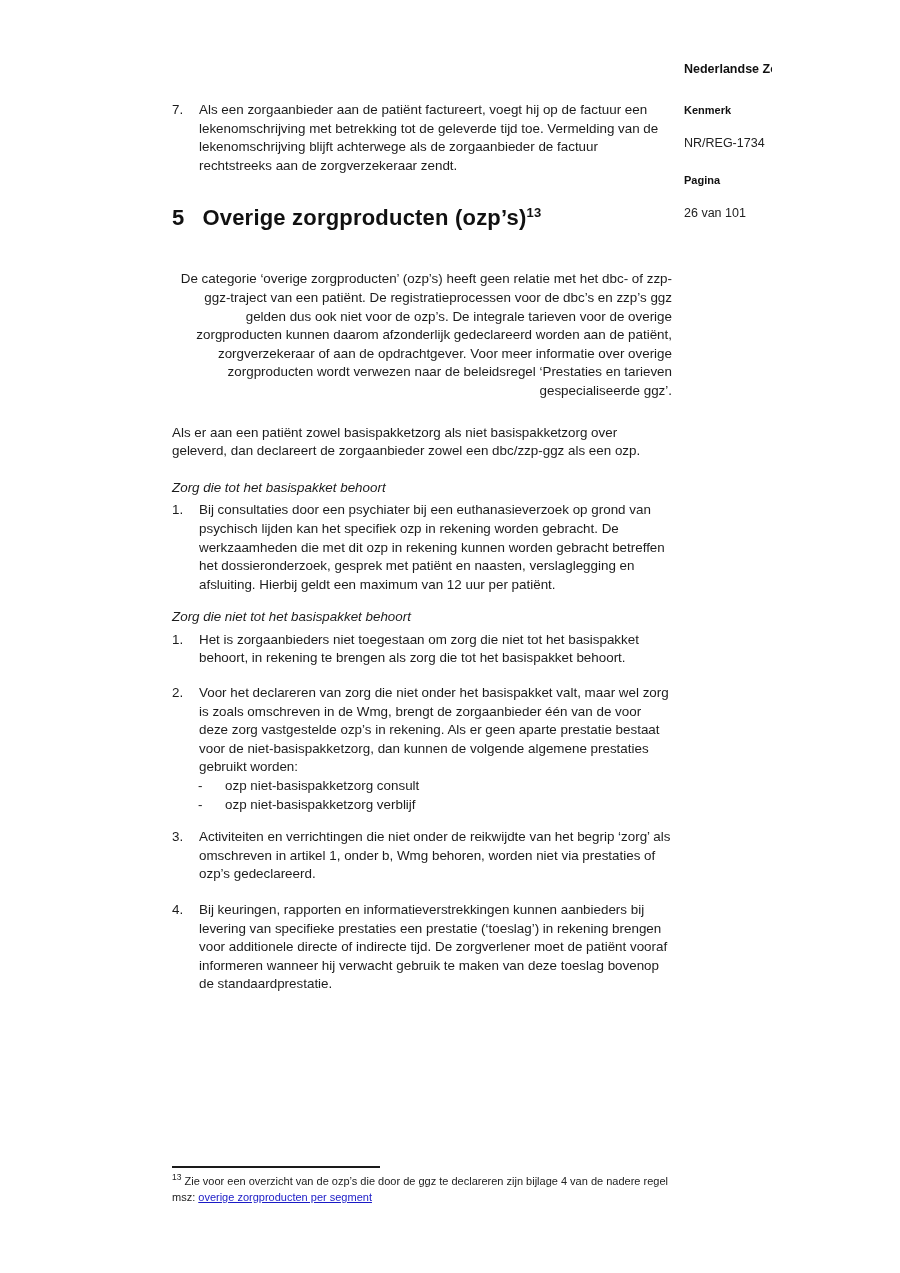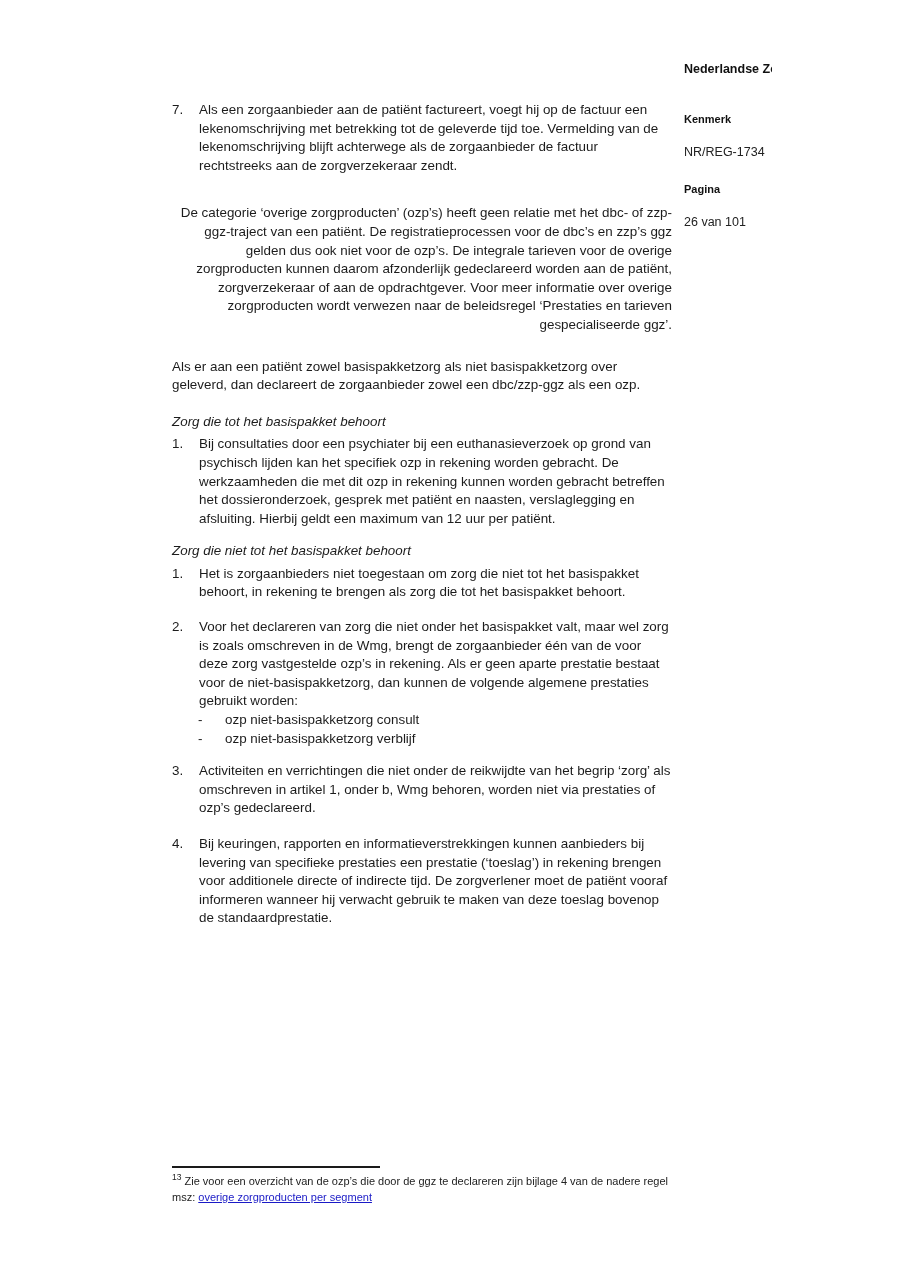--- a/index.html
+++ b/index.html
@@ -20,21 +20,21 @@
     top: 62px;
     font-size: 12.5px;
     font-weight: bold;
     color: #111;
     white-space: nowrap;
   }
   
   .meta {
     position: absolute;
     left: 684px;
-    top: 113px;
+    top: 104px;
     width: 160px;
   }
   .meta-label {
     font-size: 11px;
     font-weight: bold;
     color: #111;
     margin-bottom: 3px;
   }
   .meta-value {
     font-size: 12.5px;
@@ -128,20 +128,23 @@
     <div class="meta-value">26 van 101</div>
   </div>
 
   <div class="main">
 
     <div class="li item-7">
       <span class="num">7.</span>
       <span class="li-text">Als een zorgaanbieder aan de patiënt factureert, voegt hij op de factuur een lekenomschrijving met betrekking tot de geleverde tijd toe. Vermelding van de lekenomschrijving blijft achterwege als de zorgaanbieder de factuur rechtstreeks aan de zorgverzekeraar zendt.</span>
     </div>
 
+    <h1 class="chapter">
+      <span class="ch-num">5</span><span>Overige zorgproducten (ozp’s)</span><sup>13</sup>
+    </h1>
 
     <p class="para1">De categorie ‘overige zorgproducten’ (ozp’s) heeft geen relatie met het dbc- of zzp-ggz-traject van een patiënt. De registratieprocessen voor de dbc’s en zzp’s ggz gelden dus ook niet voor de ozp’s. De integrale tarieven voor de overige zorgproducten kunnen daarom afzonderlijk gedeclareerd worden aan de patiënt, zorgverzekeraar of aan de opdrachtgever. Voor meer informatie over overige zorgproducten wordt verwezen naar de beleidsregel ‘Prestaties en tarieven gespecialiseerde ggz’.</p>
 
     <p class="para2">Als er aan een patiënt zowel basispakketzorg als niet basispakketzorg over geleverd, dan declareert de zorgaanbieder zowel een dbc/zzp-ggz als een ozp.</p>
 
     <div class="sub-heading">Zorg die tot het basispakket behoort</div>
 
     <div class="li item-b1">
       <span class="num">1.</span>
       <span class="li-text">Bij consultaties door een psychiater bij een euthanasieverzoek op grond van psychisch lijden kan het specifiek ozp in rekening worden gebracht. De werkzaamheden die met dit ozp in rekening kunnen worden gebracht betreffen het dossieronderzoek, gesprek met patiënt en naasten, verslaglegging en afsluiting. Hierbij geldt een maximum van 12 uur per patiënt.</span>

